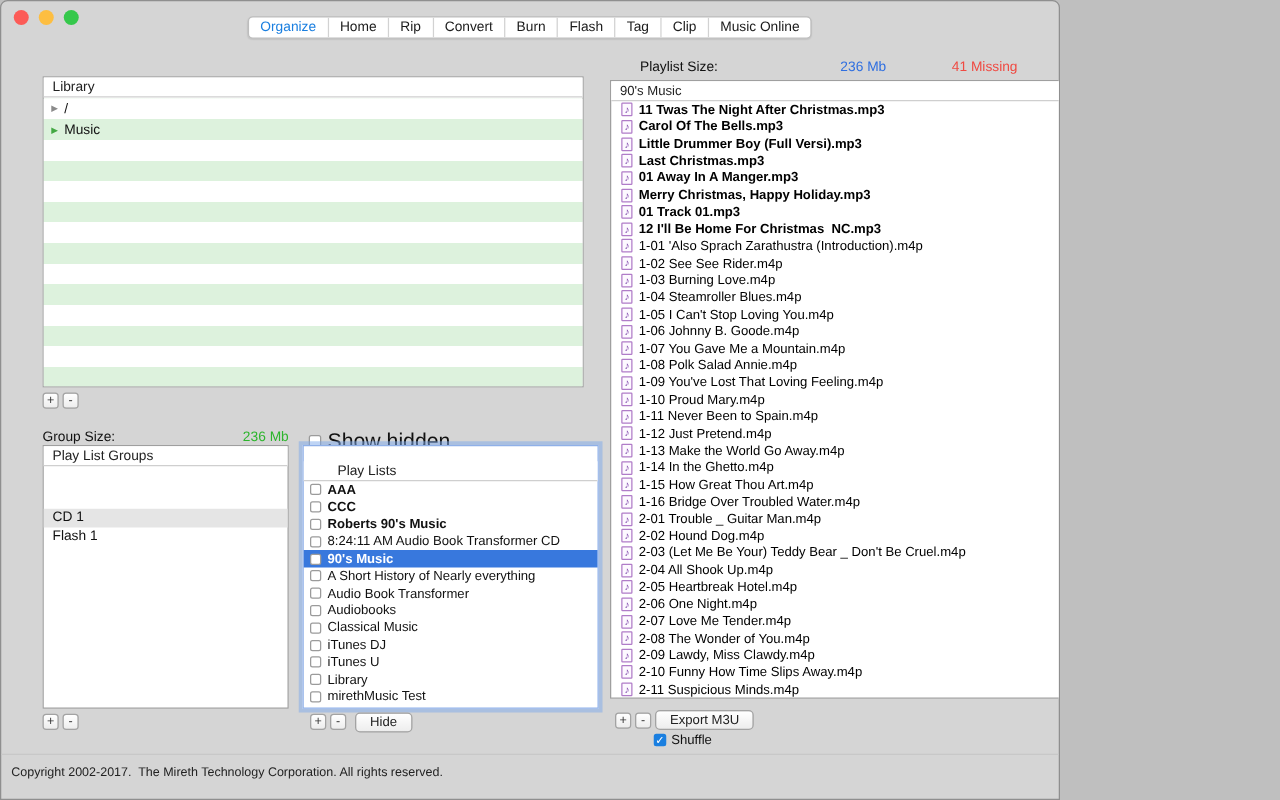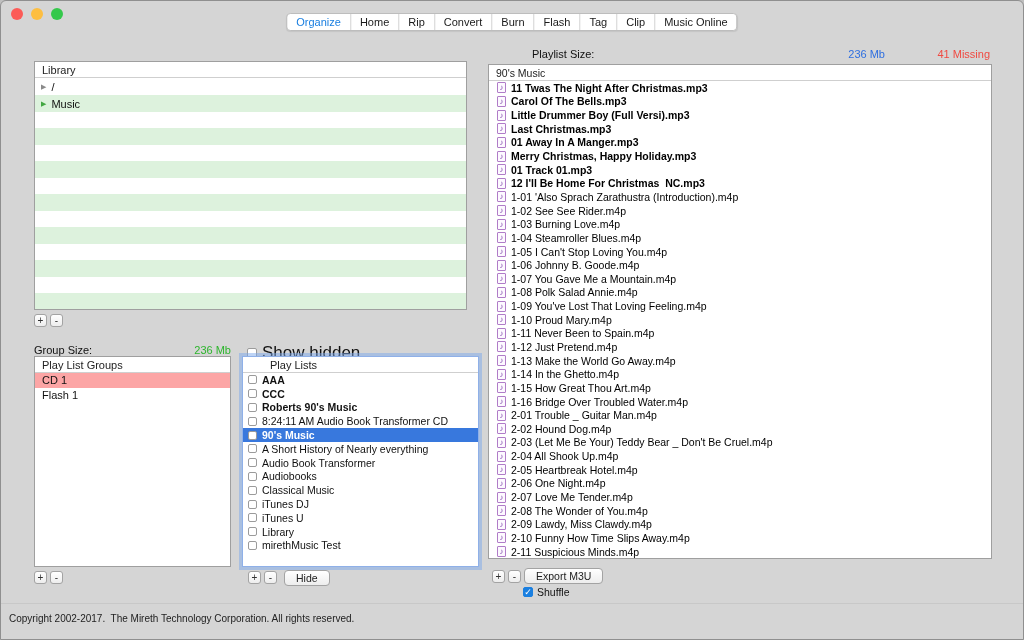--- a/index.html
+++ b/index.html
@@ -1,18 +1,18 @@
 <!DOCTYPE html>
 <html style="--accent-blue: #1a7fe0; --selection-blue: #3878dd; --size-green: #2db52d; --size-blue: #2f6fe0; --missing-red: #f04a42; --stripe-green: #ddf2dd;"><head>
 <meta charset="utf-8">
 <style>
   * { margin:0; padding:0; box-sizing:border-box; }
   html,body { background:#bfbfbf; }
   .window{
-    position:relative; width:1024px; height:640px;
+    position:relative; width:848px; height:640px;
     background:#d5d5d5;
     font-family:"Liberation Sans", sans-serif;
     border:1px solid #8f8f8f; border-radius:6px 6px 0 0;
     overflow:hidden; color:#111;
   }
   
   .light{ position:absolute; top:7px; width:12px; height:12px; border-radius:50%; }
   .light.red{ left:10px; background:#fc5b57; }
   .light.yellow{ left:30px; background:#fdbe41; }
   .light.green{ left:50px; background:#35c84b; }
@@ -44,33 +44,33 @@
   #group-size-label{ position:absolute; left:33px; top:343px; font-size:11px; }
   #group-size-value{ position:absolute; left:140px; top:343px; width:90px; text-align:right; font-size:11px; color:var(--size-green,#2db52d); }
   #show-hidden{ position:absolute; left:246px; top:342px; display:flex; gap:5px; align-items:center; font-size:17px; }
   .checkbox{ width:10px; height:10px; border:1px solid #9b9b9b; background:#fff; border-radius:2px; flex:none; }
   .checkbox.checked{ background:var(--accent-blue,#1a7fe0); border-color:var(--accent-blue,#1a7fe0);
     color:#fff; font-size:9px; line-height:9px; text-align:center; }
 
   
   #groups-panel{ left:33px; top:355px; width:197px; height:211px; }
   .group-row{ height:15px; line-height:15px; padding-left:7px; font-size:11px; white-space:pre; }
-  .group-row.selected{ background:#fca5a5; }
+  .group-row.selected{ background:#e5e5e5;margin-top:34px; }
 
   
   #playlists-panel{ left:241px; top:355px; width:237px; height:211px;
     border:1px solid #8fb0e8; box-shadow:0 0 0 3px rgba(125,170,235,.5); }
-  #playlists-panel .panel-header{ padding-left:27px; }
+  #playlists-panel .panel-header{ padding-left:27px;margin-top:12px; }
   .pl-row{ height:13.8px; display:flex; align-items:center; gap:5px; padding-left:5px; font-size:10.5px; white-space:pre;text-align:right; }
   .pl-check{ width:9px; height:9px; border:1px solid #9b9b9b; background:#fff; border-radius:2px; flex:none; }
   .pl-row.bold{ font-weight:700; }
   .pl-row.selected{ background:var(--selection-blue,#3878dd); color:#fff; }
 
   
-  #playlist-size-label{ position:absolute; left:487px; top:47px; font-size:11px;padding-left:44px; }
+  #playlist-size-label{ position:absolute; left:467px; top:47px; font-size:11px;padding-left:44px; }
   #playlist-size-value{ position:absolute; right:138px; top:47px; font-size:11px; color:var(--size-blue,#2f6fe0); }
   #playlist-missing{ position:absolute; right:33px; top:47px; font-size:11px; color:var(--missing-red,#f04a42); }
 
   
   #tracks-panel{ left:487px; top:63px; width:504px; height:495px; }
   #tracks-panel .panel-header{ font-size:10.5px; }
   .track-row{ height:13.65px; display:flex; align-items:center; gap:5px; padding-left:8px; font-size:10.5px; color:#000; white-space:pre; }
   .track-row.bold{ font-weight:700; }
   .file-icon{ width:9px; height:11px; flex:none; border:1px solid #b07cc8; background:#fdf9ff;
     color:#7a3fa8; font-size:8px; line-height:10px; text-align:center; border-radius:1px; }

